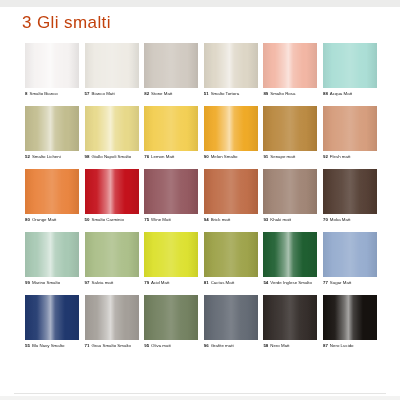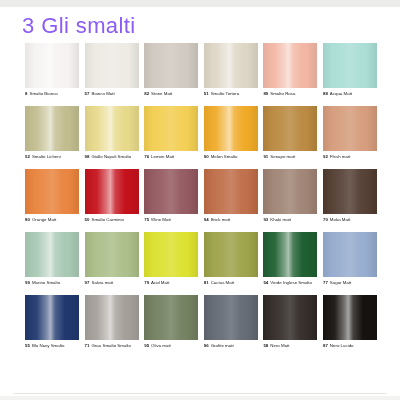--- a/index.html
+++ b/index.html
@@ -11,22 +11,22 @@
   }
   #page{position:relative;width:400px;height:400px;background:#fff;box-sizing:border-box;}
 
   
   .page-edge-top{position:absolute;left:0;top:0;width:400px;height:7px;background:#ececeb;}
   .page-edge-bottom{position:absolute;left:0;bottom:0;width:400px;height:4px;background:#f3f3f2;}
   .page-rule{position:absolute;left:14px;right:14px;bottom:6px;height:1px;background:#e4e4e3;}
 
   .title{
     position:absolute;left:22px;top:13px;
-    font-size:22px;font-weight:400;letter-spacing:.4px;
-    color:#8b5cf6;white-space:nowrap;
+    font-size:17px;font-weight:400;letter-spacing:.4px;
+    color:#c2410c;white-space:nowrap;
   }
 
   .grid{position:absolute;left:25px;top:43px;width:352px;}
   .row{display:flex;gap:0;margin-bottom:9px;}
   .cell{width:54px;margin-right:5.6px;}
   .cell:last-child{margin-right:0;}
 
   .swatch{
     width:54px;height:45px;
     position:relative;overflow:hidden;

